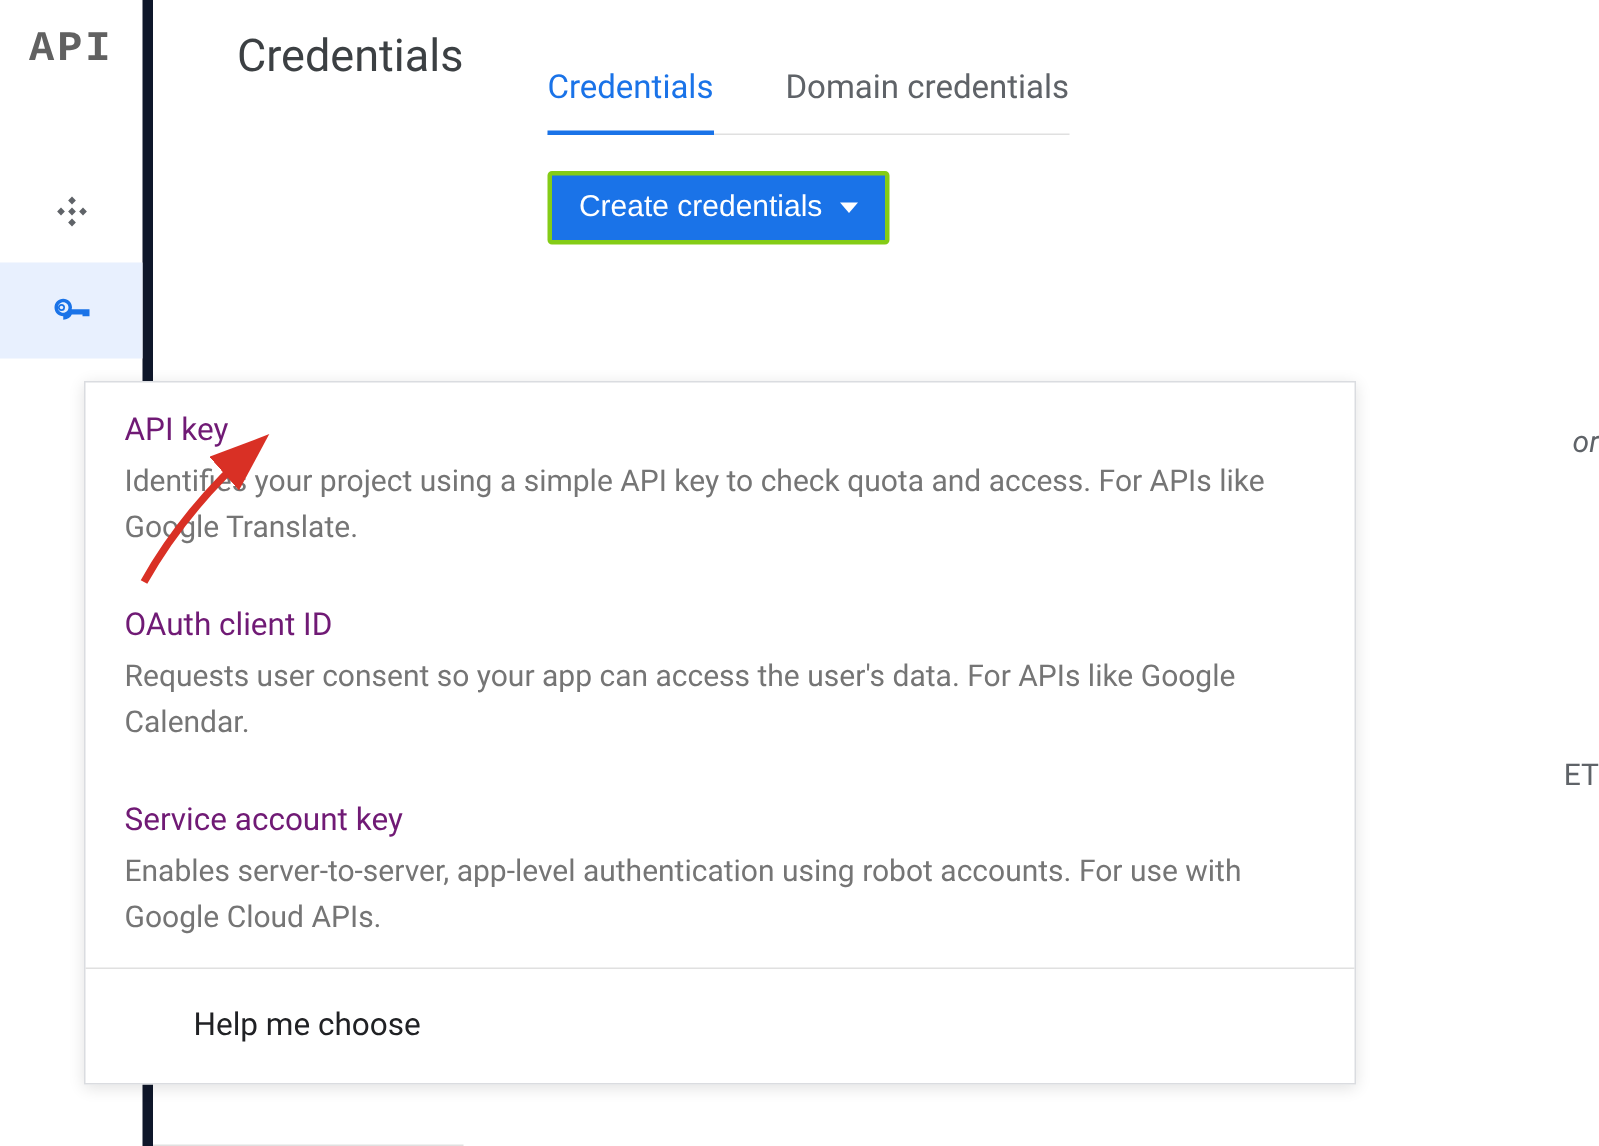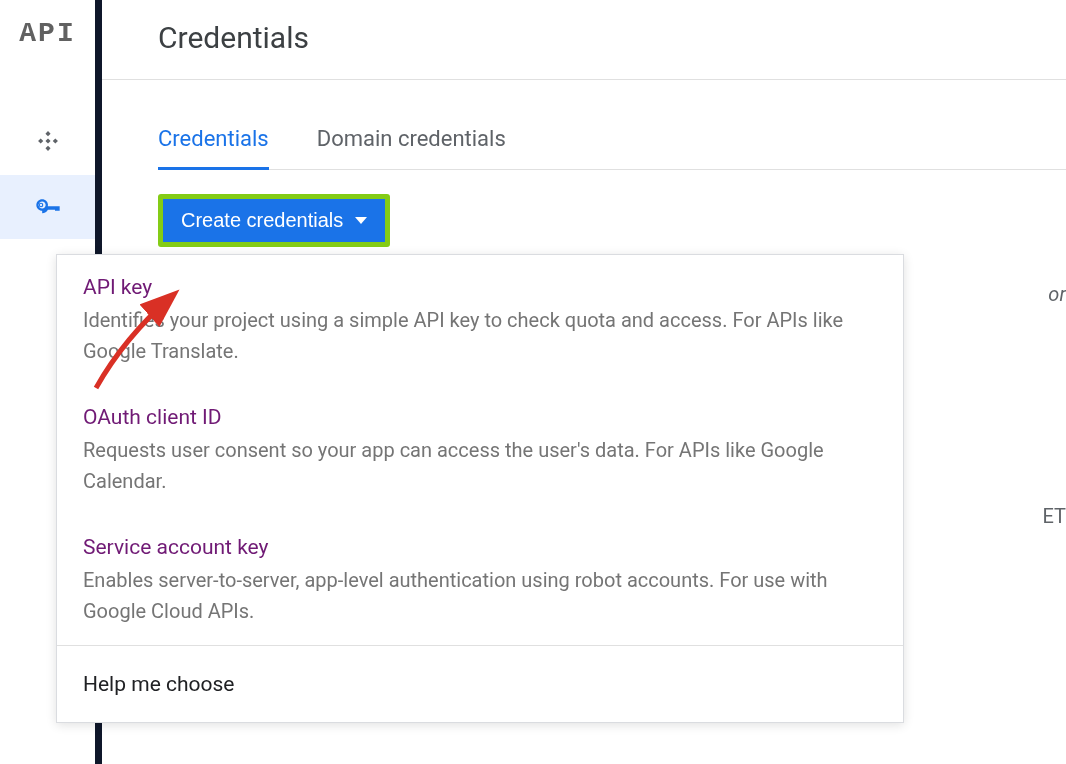--- a/index.html
+++ b/index.html
@@ -35,21 +35,21 @@
       display: flex;
       align-items: center;
       justify-content: center;
       cursor: pointer;
     }
     .sidebar-item.active {
       background: #e8f0fe;
     }
     .sidebar-icon { color: #5f6368; }
     .sidebar-item.active .sidebar-icon { color: #1a73e8; }
-    .main { flex: 1; display: flex; flex-direction: column; }
+    .main { flex: 1; display: flex; flex-direction: row; }
     .header {
       padding: 20px 0 24px 56px;
       border-bottom: 1px solid #e0e0e0;
     }
     .page-title {
       font-size: 30px;
       font-weight: 400;
       color: #3c4043;
     }
     .content { padding: 0 0 0 56px; position: relative; }
@@ -73,21 +73,21 @@
     }
     .toolbar {
       display: flex;
       gap: 14px;
       margin-top: 24px;
       align-items: stretch;
     }
     .btn-primary {
       background: #1a73e8;
       color: #fff;
-      border: 5px solid #84cc16;
+      border: 3px solid #84cc16;
       border-radius: 3px;
       font-size: 20px;
       padding: 10px 18px;
       cursor: pointer;
       display: flex;
       align-items: center;
       gap: 12px;
     }
     .caret-down {
       width: 0; height: 0;
@@ -130,20 +130,21 @@
     }
     .dropdown-divider {
       border: none;
       border-top: 1px solid #e0e0e0;
     }
     .dropdown-footer {
       padding: 26px 26px;
       font-size: 21px;
       color: #202124;
       cursor: pointer;
+      margin-left: 46px;
     }
     .arrow-annotation {
       position: absolute;
       top: 278px;
       left: 84px;
       z-index: 20;
       pointer-events: none;
     }
     .obscured-text {
       position: absolute;

